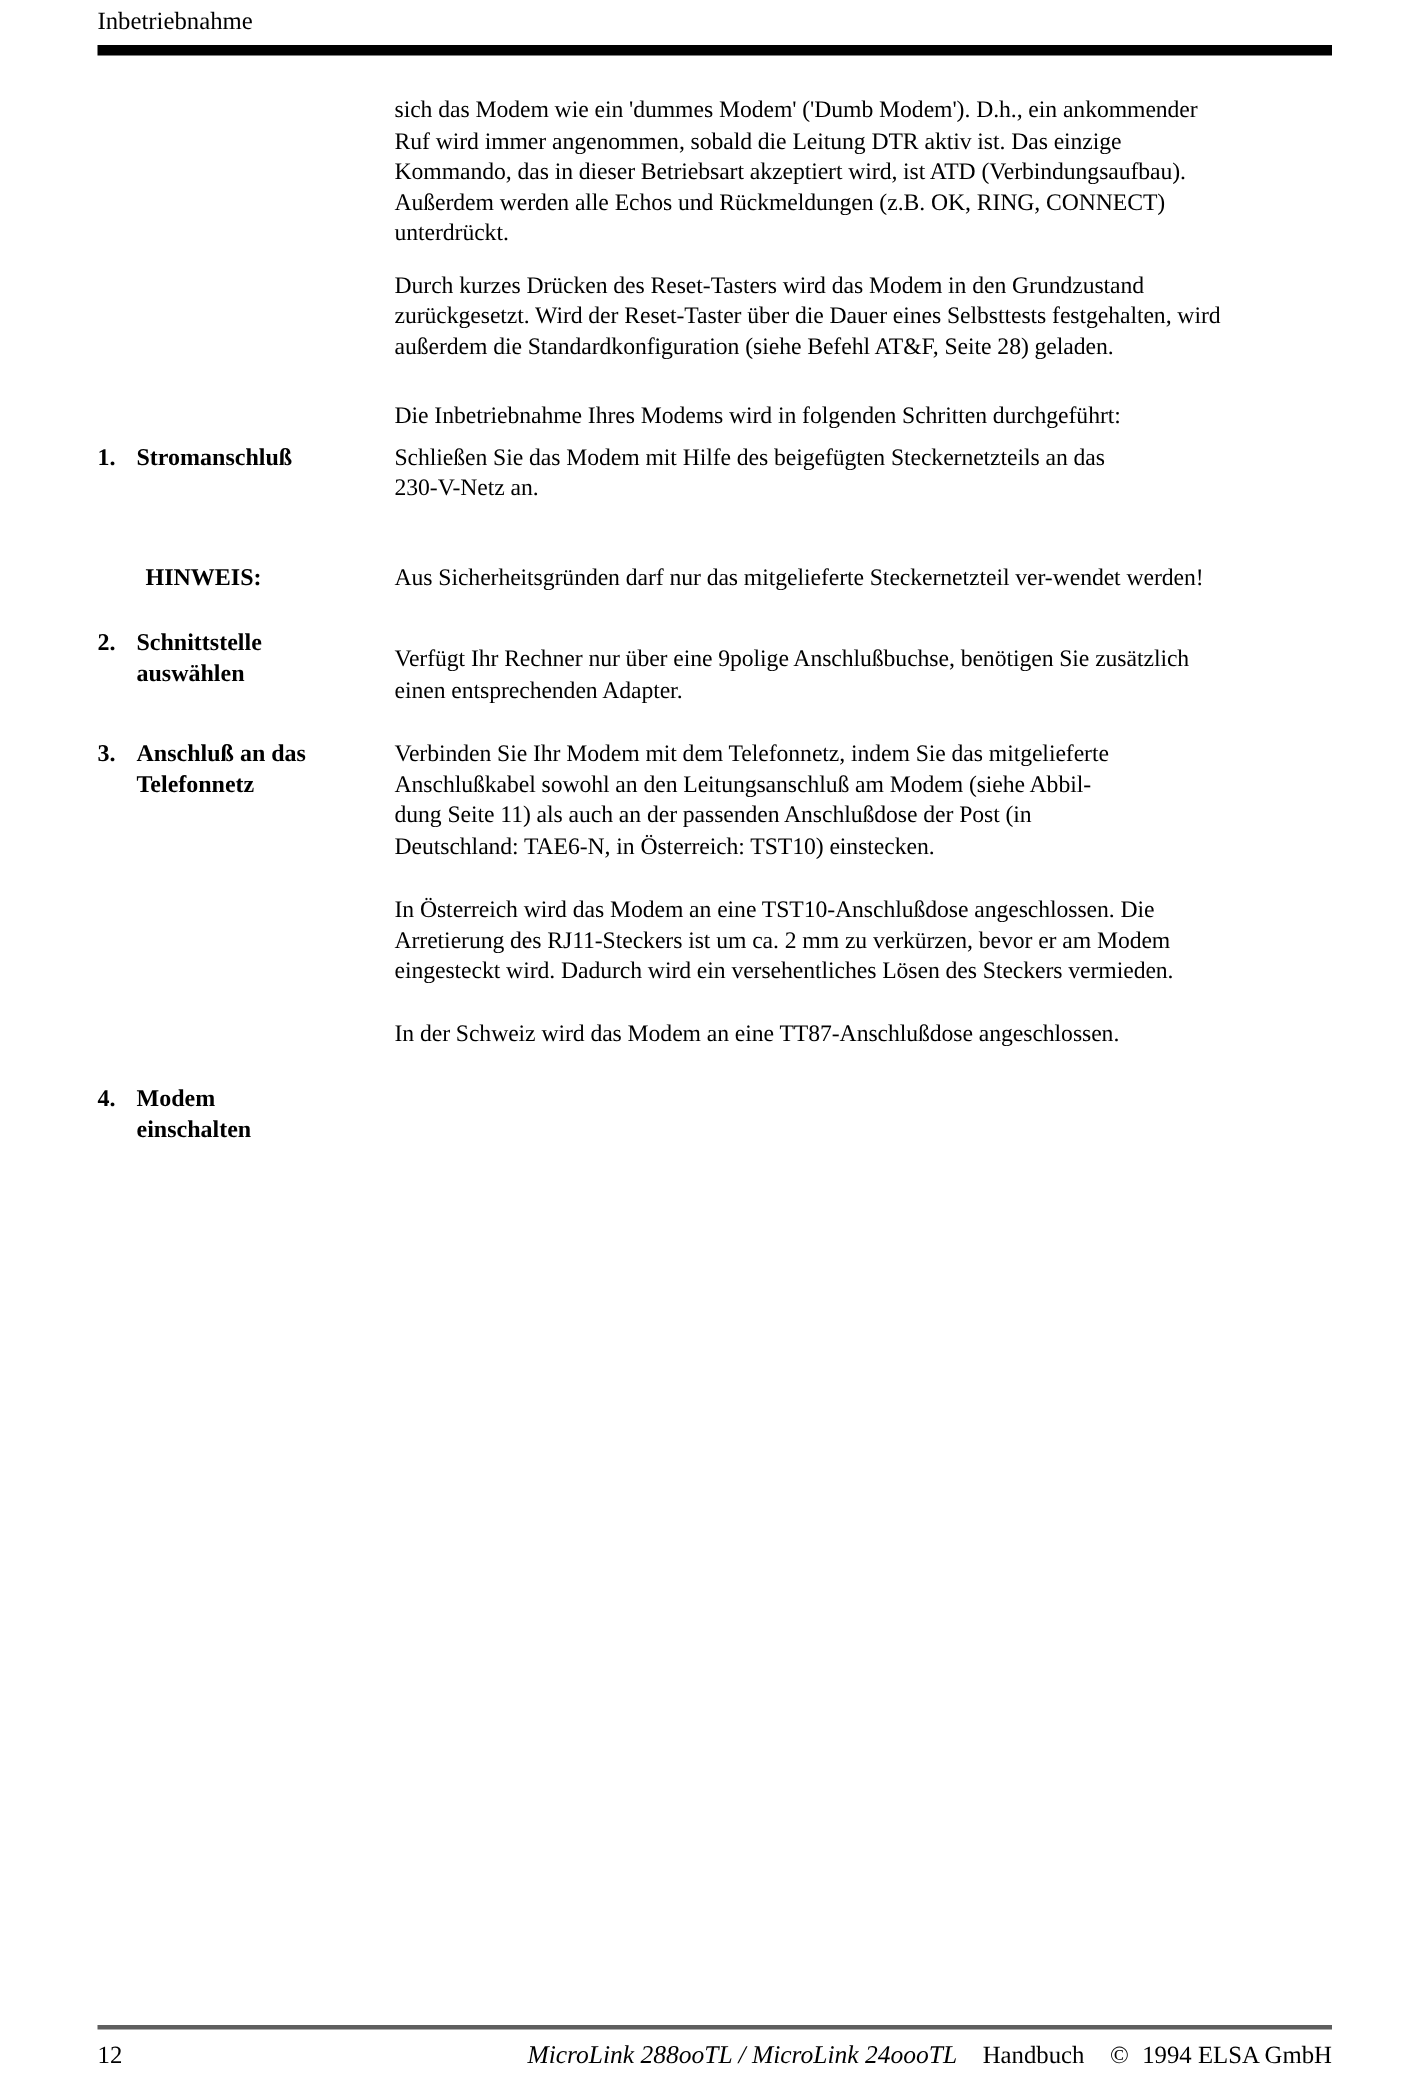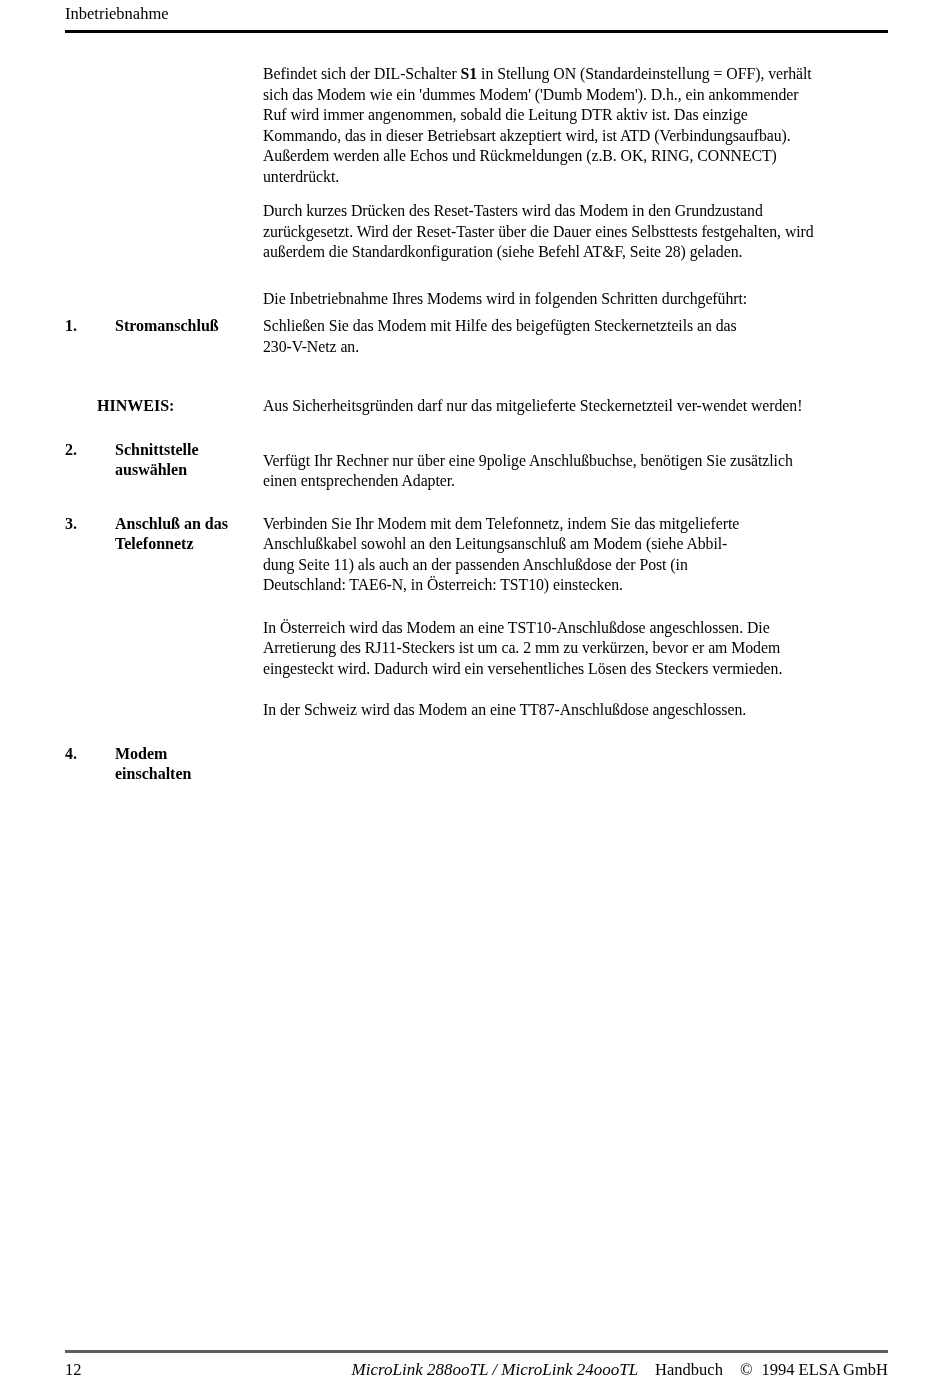--- a/index.html
+++ b/index.html
@@ -18,21 +18,21 @@
   .page {
     position: relative;
     width: 950px;
     height: 1382px;
   }
   .header {
     position: absolute;
     left: 65px;
     right: 62px;
     top: 4px;
-    border-bottom: 3px solid #000000;
+    border-bottom: 7px solid #000000;
     padding-bottom: 6px;
   }
   .header-title {
     font-size: 16.5px;
     line-height: 20px;
   }
   .content {
     position: absolute;
     left: 65px;
     right: 62px;
@@ -55,21 +55,20 @@
   }
   .step-label {
     display: flex;
   }
   .step-num {
     width: 26px;
     flex: none;
   }
   .step-title {
     white-space: pre;
-    margin-left: 24px;
   }
   .note-label {
     padding-left: 32px;
   }
   .para, .line1 {
     font-size: 15.8px;
     line-height: 20.5px;
     letter-spacing: -0.05px;
   }
   .lines {
@@ -128,23 +127,20 @@
 
 <div class="page">
 
   <div class="header">
     <span class="header-title">Inbetriebnahme</span>
   </div>
 
   <div class="content">
 
     <div class="para mt-p1 indent-body">
-      <div class="line1">
-        <span>Befindet sich der DIL-Schalter </span><b>S1</b><span> in Stellung ON (Standardeinstellung = OFF), verhält</span>
-      </div>
       <span class="lines">sich das Modem wie ein 'dummes Modem' ('Dumb Modem'). D.h., ein ankommender
 Ruf wird immer angenommen, sobald die Leitung DTR aktiv ist. Das einzige
 Kommando, das in dieser Betriebsart akzeptiert wird, ist ATD (Verbindungsaufbau).
 Außerdem werden alle Echos und Rückmeldungen (z.B. OK, RING, CONNECT)
 unterdrückt.</span>
     </div>
 
     <div class="para mt-p2 indent-body">
       <span class="lines">Durch kurzes Drücken des Reset-Tasters wird das Modem in den Grundzustand
 zurückgesetzt. Wird der Reset-Taster über die Dauer eines Selbsttests festgehalten, wird

